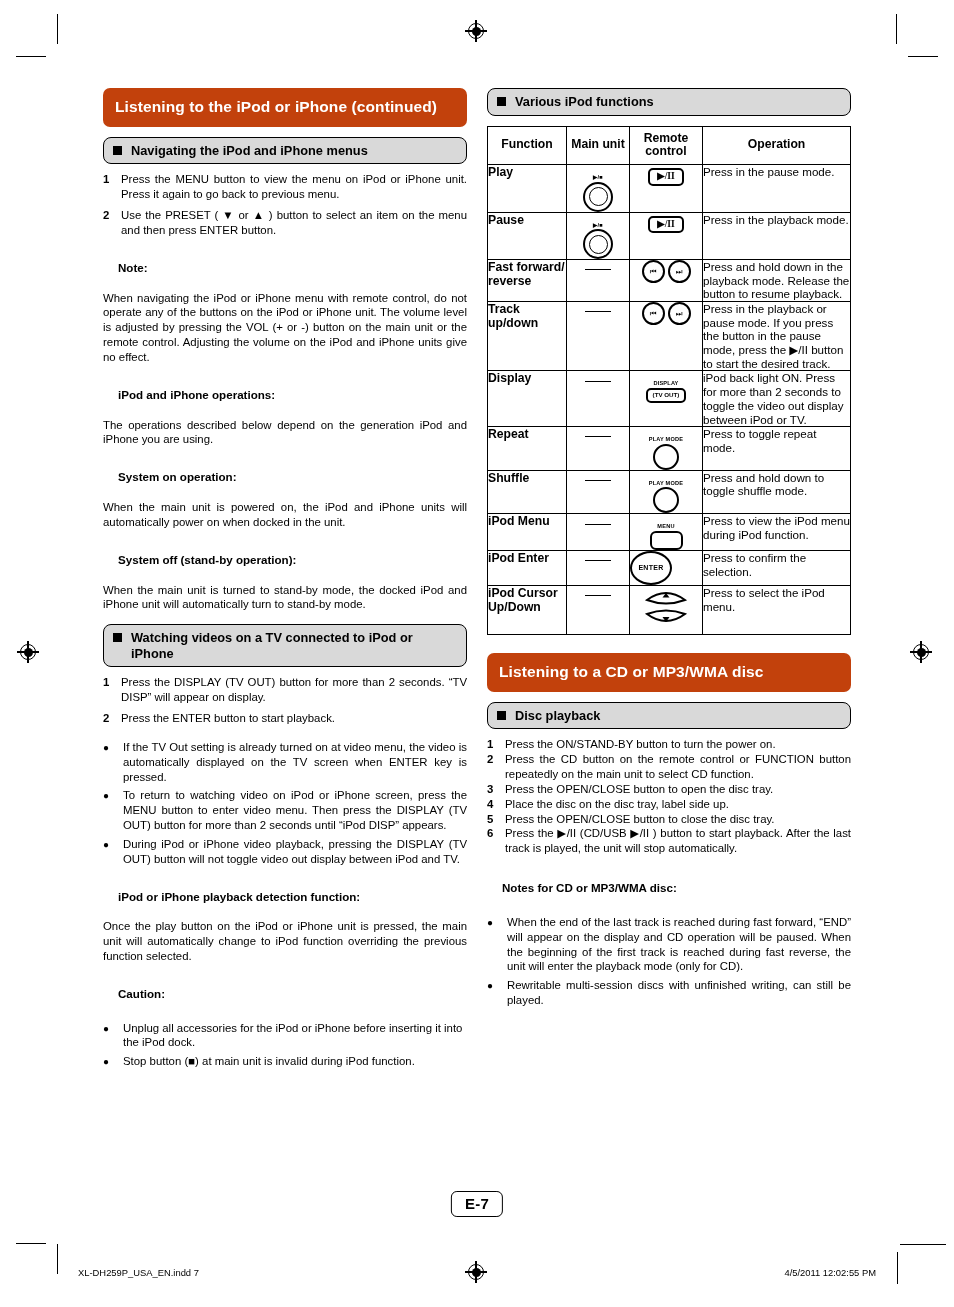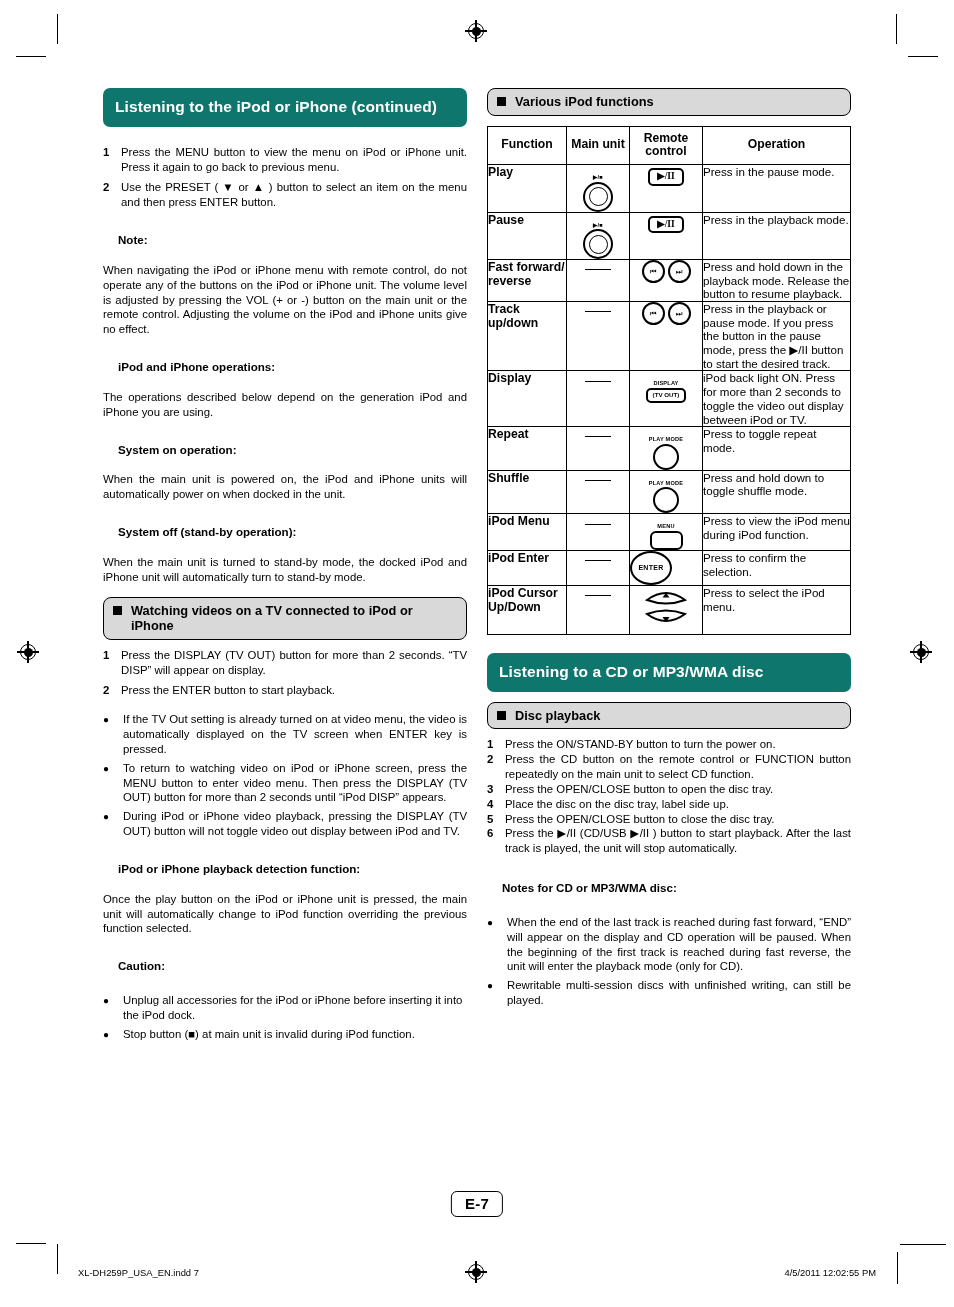--- a/index.html
+++ b/index.html
@@ -21,21 +21,21 @@
   .reg i.h{left:0;top:10.4px;width:22px;height:1.2px;}
   .reg i.v{top:0;left:10.4px;height:22px;width:1.2px;}
 
   
   .col{position:absolute;top:88px;width:364px;}
   .col-l{left:103px;}
   .col-r{left:487px;}
 
   
   .title-bar{
-    background:#0f766e;color:#fff;border-radius:7px;
+    background:#c2410c;color:#fff;border-radius:7px;
     font-size:15.5px;font-weight:bold;line-height:1.28;
     padding:9px 12px 10px 12px;letter-spacing:.1px;
   }
   .sub-bar{
     background:#d9d9d9;border:1.4px solid #000;border-radius:8px;
     font-size:12.8px;font-weight:bold;line-height:1.22;
     padding:5px 20px 5px 9px;display:flex;align-items:flex-start;gap:9px;
   }
   .sq{display:inline-block;width:9px;height:9px;background:#000;flex:0 0 auto;margin-top:3px;}
 
@@ -129,20 +129,24 @@
       <i class="h"></i>
       <i class="v"></i>
     </div>
 
   <div class="col col-l">
 
     <div class="title-bar">Listening to the iPod or iPhone (continued)</div>
 
     <div class="gap10"></div>
 
+    <div class="sub-bar">
+      <span class="sq"></span>
+      <span>Navigating the iPod and iPhone menus</span>
+    </div>
 
     <div class="gap8"></div>
 
     <div class="step">
       <span class="n">1</span>
       <span class="t">Press the MENU button to view the menu on iPod or iPhone unit. Press it again to go back to previous menu.</span>
     </div>
     <div class="gap6"></div>
     <div class="step">
       <span class="n">2</span>

